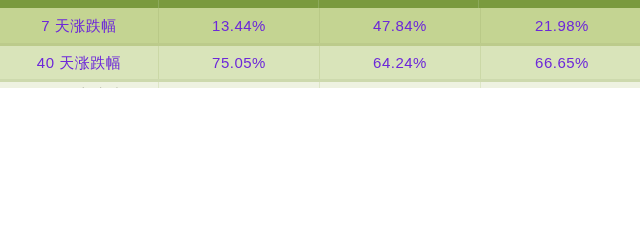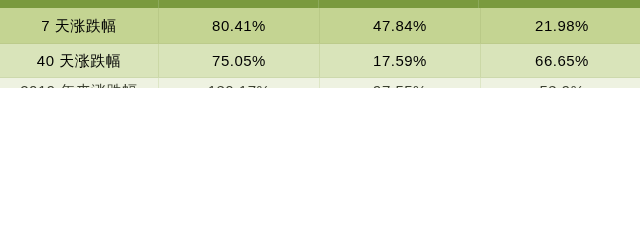--- a/index.html
+++ b/index.html
@@ -47,25 +47,25 @@
     left: 0;
     width: 640px;
     border-collapse: collapse;
     table-layout: fixed;
   }
   .data-table td {
     padding: 0;
     margin: 0;
     text-align: center;
     vertical-align: middle;
-    color: #000000;
+    color: #6d28d9;
     font-size: 15px;
     letter-spacing: .5px;
     border-right: 1px solid #cdd9ad;
-    border-bottom: 1px solid #1d4ed8;
+    border-bottom: 3px solid #1d4ed8;
     white-space: nowrap;
     overflow: hidden;
   }
   .data-table td:last-child { border-right: none; }
 
   .col-label { width: 158px; }
   .col-v1 { width: 160px; }
   .col-v2 { width: 160px; }
   .col-v3 { width: 162px; }
 
@@ -110,39 +110,39 @@
     <div class="hdr-div" style="left:478px"></div>
   </div>
 
   <table class="data-table">
     <tbody>
       <tr class="row-a">
         <td class="col-label">
           <span class="cell-text">7 天涨跌幅</span>
         </td>
         <td class="col-v1">
-          <span class="cell-text">80.41%</span>
+          <span class="cell-text">13.44%</span>
         </td>
         <td class="col-v2">
           <span class="cell-text">47.84%</span>
         </td>
         <td class="col-v3">
           <span class="cell-text">21.98%</span>
         </td>
       </tr>
 
       <tr class="row-b">
         <td class="col-label">
           <span class="cell-text">40 天涨跌幅</span>
         </td>
         <td class="col-v1">
           <span class="cell-text">75.05%</span>
         </td>
         <td class="col-v2">
-          <span class="cell-text">17.59%</span>
+          <span class="cell-text">64.24%</span>
         </td>
         <td class="col-v3">
           <span class="cell-text">66.65%</span>
         </td>
       </tr>
 
       <tr class="row-c">
         <td class="col-label">
           <span class="cell-text">2019 年来涨跌幅</span>
         </td>

